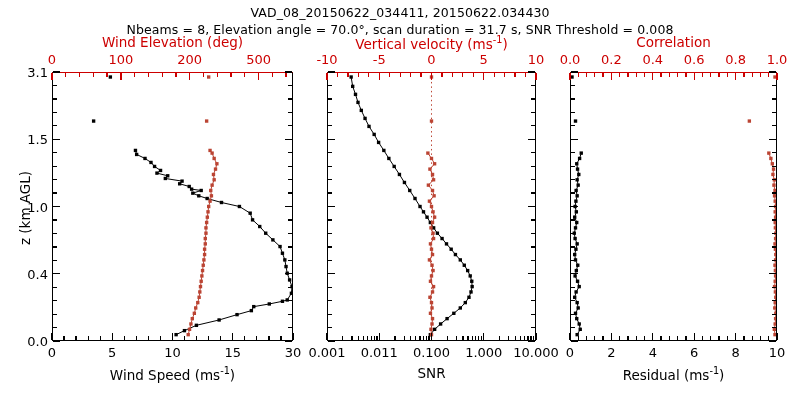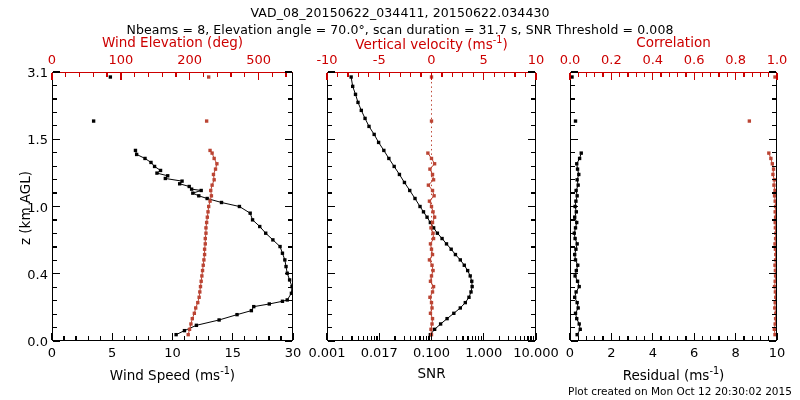--- a/index.html
+++ b/index.html
@@ -508,21 +508,21 @@
       <div class="tick red" style="left:230.37857142857143px;top:73px;height:4px;"></div>
       <div class="tick red" style="left:244.15px;top:73px;height:4px;"></div>
       <div class="tick red" style="left:257.9214285714286px;top:73px;height:4px;"></div>
       <div class="tick red" style="left:271.6928571428572px;top:73px;height:4px;"></div>
       <div class="tick red" style="left:285.4642857142857px;top:73px;height:4px;"></div>
       <div class="axtitleB" style="left:22px;top:365px;width:301px;">Wind Speed (ms<sup>-1</sup>)</div>
       <div class="axtitleT" style="left:12px;top:34px;width:321px;">Wind Elevation (deg)</div>
       <div class="tick" style="left:326.35px;top:333px;height:7px;background:#000;"></div>
       <div class="lab labB" style="left:327px;top:345px;">0.001</div>
       <div class="tick" style="left:378.6px;top:333px;height:7px;background:#000;"></div>
-      <div class="lab labB" style="left:379.25px;top:345px;">0.017</div>
+      <div class="lab labB" style="left:379.25px;top:345px;">0.011</div>
       <div class="tick" style="left:430.85px;top:333px;height:7px;background:#000;"></div>
       <div class="lab labB" style="left:431.5px;top:345px;">0.100</div>
       <div class="tick" style="left:483.1px;top:333px;height:7px;background:#000;"></div>
       <div class="lab labB" style="left:483.75px;top:345px;">1.000</div>
       <div class="tick" style="left:535.35px;top:333px;height:7px;background:#000;"></div>
       <div class="lab labB" style="left:536px;top:345px;">10.000</div>
       <div class="tick" style="left:342.07881727344306px;top:336px;height:4px;background:#000;"></div>
       <div class="tick" style="left:351.2795855591024px;top:336px;height:4px;background:#000;"></div>
       <div class="tick" style="left:357.80763454688605px;top:336px;height:4px;background:#000;"></div>
       <div class="tick" style="left:362.871182726557px;top:336px;height:4px;background:#000;"></div>
@@ -660,14 +660,13 @@
       <div class="tick red" style="left:734.95px;top:73px;height:4px;"></div>
       <div class="tick red" style="left:743.2300000000001px;top:73px;height:4px;"></div>
       <div class="tick red" style="left:751.5100000000001px;top:73px;height:4px;"></div>
       <div class="tick red" style="left:759.7900000000001px;top:73px;height:4px;"></div>
       <div class="tick red" style="left:768.07px;top:73px;height:4px;"></div>
       <div class="tick red" style="left:776.35px;top:73px;height:4px;"></div>
       <div class="axtitleB" style="left:540px;top:365px;width:267px;">Residual (ms<sup>-1</sup>)</div>
       <div class="axtitleT" style="left:530px;top:34px;width:287px;">Correlation</div>
     </div>
 
-  <div class="txt blk" id="footer">Plot created on Mon Oct 12 20:30:02 2015</div>
 </div>
 
 </body></html>

